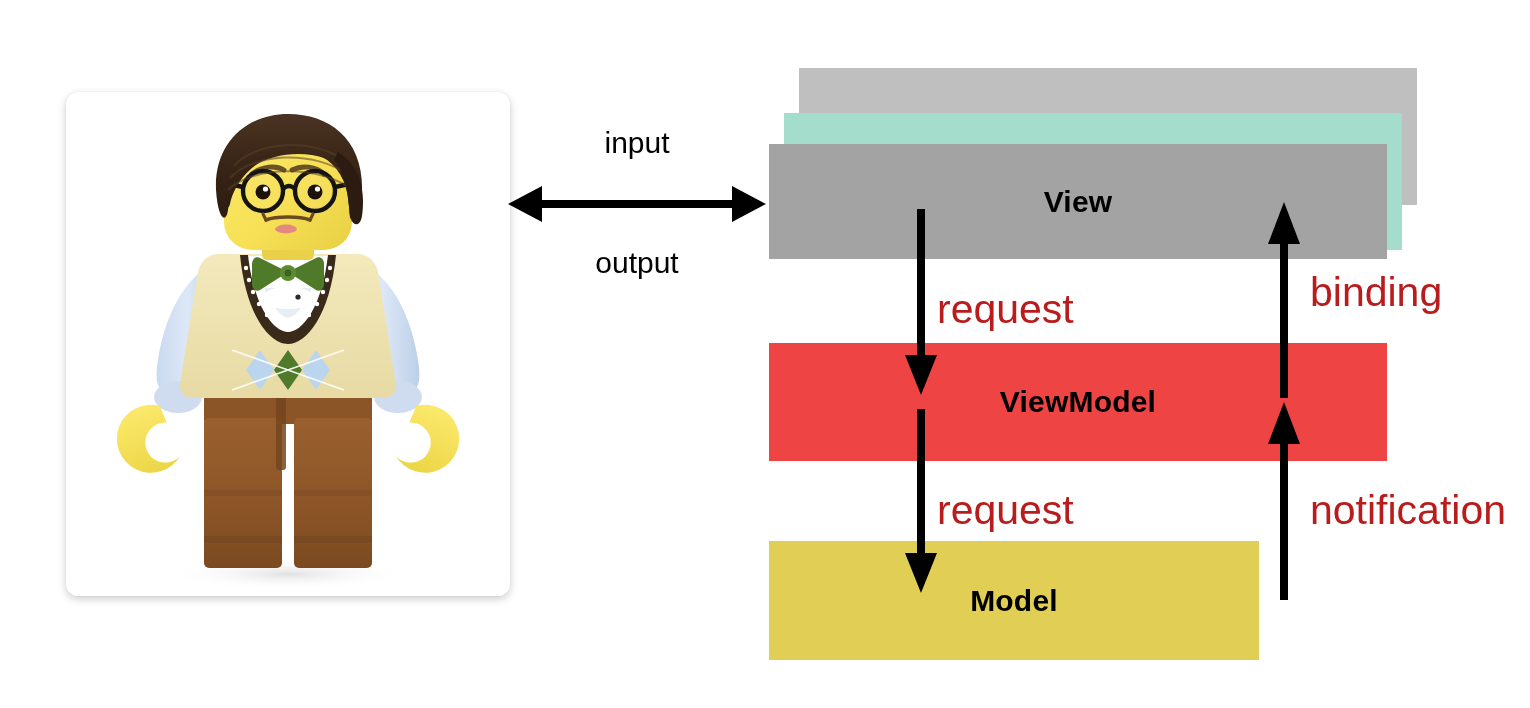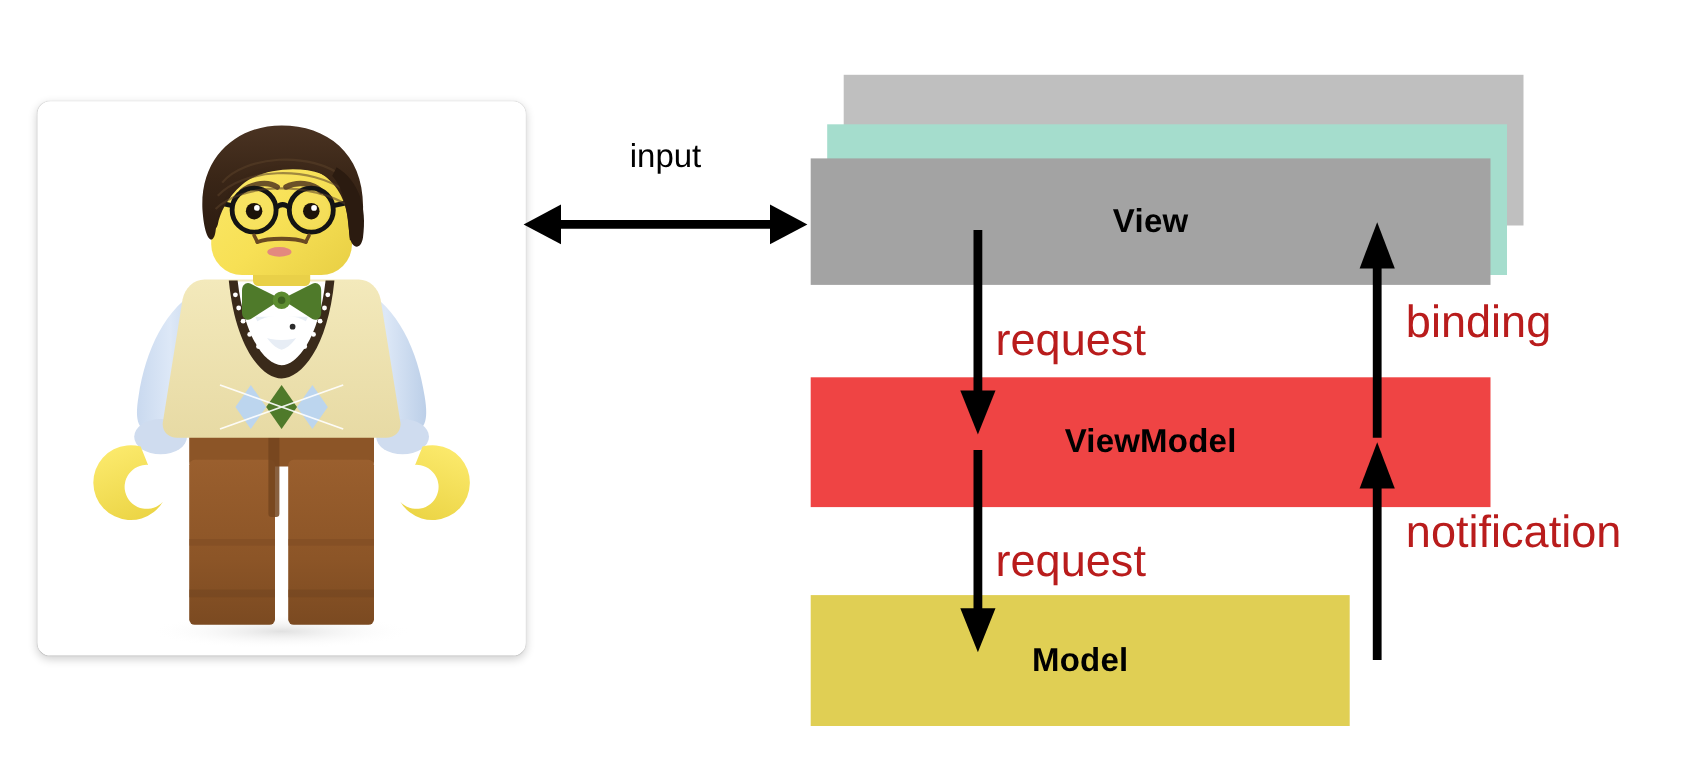--- a/index.html
+++ b/index.html
@@ -12,20 +12,21 @@
     height: 708px;
     position: relative;
     overflow: hidden;
     font-family: "Liberation Sans", sans-serif;
     -webkit-font-smoothing: antialiased;
   }
 
   .stage {
     position: absolute;
     inset: 0;
+    margin-left: 32px;
   }
 
   
   .photo-card {
     position: absolute;
     left: 34px;
     top: 92px;
     width: 444px;
     height: 504px;
     background: #ffffff;
@@ -108,21 +109,21 @@
   .edge-label {
     position: absolute;
     font-size: 41px;
     color: #b91c1c;
     white-space: nowrap;
     z-index: 7;
   }
   .lbl-request-1  { left: 905px;  top: 286px; }
   .lbl-binding    { left: 1278px; top: 269px; }
   .lbl-request-2  { left: 905px;  top: 487px; }
-  .lbl-notification { left: 1278px; top: 460px; }
+  .lbl-notification { left: 1278px; top: 487px; }
 </style>
 </head>
 <body>
 
 <div class="stage">
 
   <div class="photo-card">
     <div class="figure-wrap">
       <svg class="fig-svg" viewBox="0 0 444 504" xmlns="http://www.w3.org/2000/svg" aria-hidden="true">
         <defs>
@@ -273,20 +274,21 @@
   <div class="io-label input">input</div>
 
   <div class="io-arrow">
     <svg class="conn-svg" width="262" height="52" viewBox="0 0 262 52" xmlns="http://www.w3.org/2000/svg">
       <line x1="30" y1="26" x2="232" y2="26" stroke="#000000" stroke-width="8"></line>
       <polygon points="2,26 36,8 36,44" fill="#000000"></polygon>
       <polygon points="260,26 226,8 226,44" fill="#000000"></polygon>
     </svg>
   </div>
 
+  <div class="io-label output">output</div>
 
   <div class="band band-stack-back" style="background:#bfbfbf"></div>
   <div class="band band-stack-mid" style="background:#a5ddcd"></div>
 
   <div class="band band-view" style="background:#a3a3a3">
     <span class="band-label">View</span>
   </div>
 
   <div class="band band-viewmodel" style="background:#ef4444">
     <span class="band-label">ViewModel</span>

